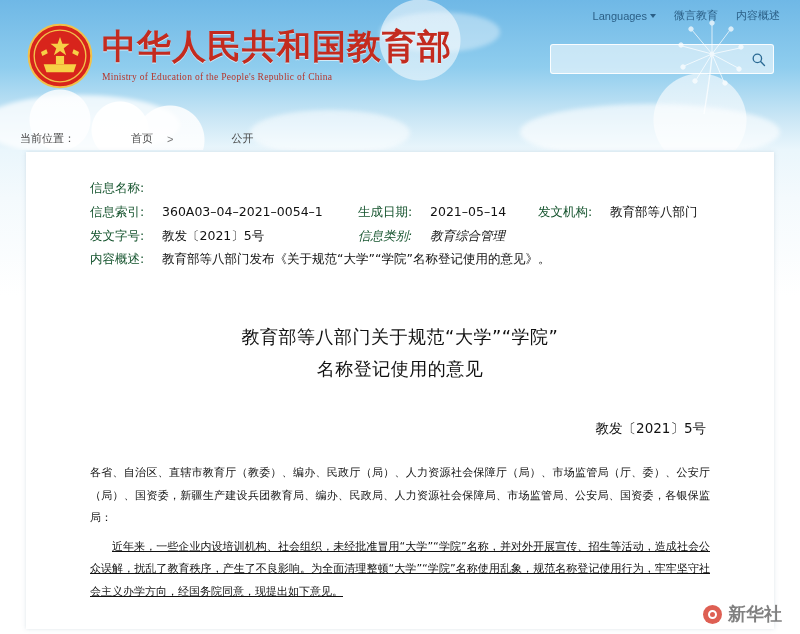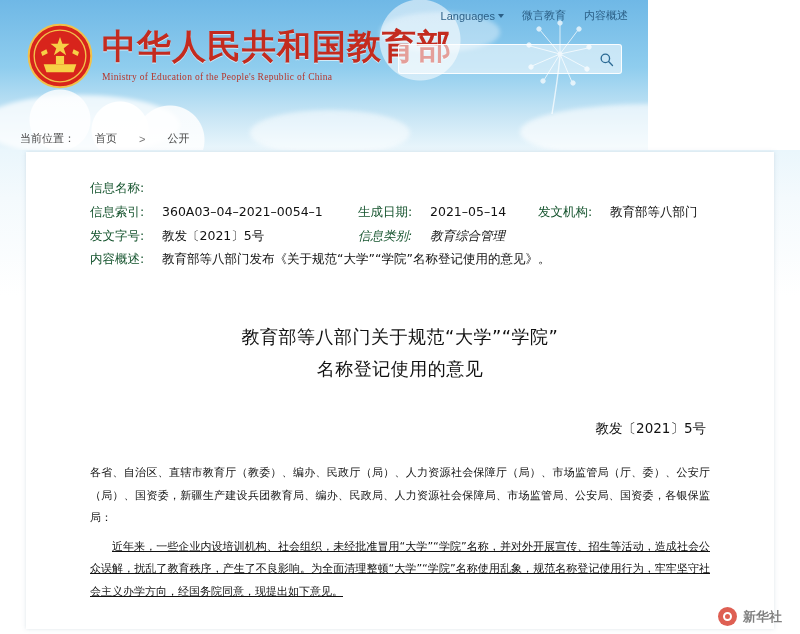--- a/index.html
+++ b/index.html
@@ -11,21 +11,21 @@
     height: 634px;
     font-family: "Liberation Sans", sans-serif;
     background: #ffffff;
     overflow: hidden;
     position: relative;
   }
 
   
   .banner {
     position: relative;
-    width: 648px;
+    width: 800px;
     height: 150px;
     background:
       radial-gradient(circle at 120px 130px, rgba(255,255,255,0.95) 0 28px, rgba(255,255,255,0) 29px),
       radial-gradient(circle at 170px 140px, rgba(255,255,255,0.85) 0 34px, rgba(255,255,255,0) 35px),
       radial-gradient(circle at 60px 120px, rgba(255,255,255,0.8) 0 30px, rgba(255,255,255,0) 31px),
       radial-gradient(circle at 420px 40px, rgba(255,255,255,0.55) 0 40px, rgba(255,255,255,0) 41px),
       radial-gradient(circle at 700px 120px, rgba(255,255,255,0.6) 0 46px, rgba(255,255,255,0) 47px),
       linear-gradient(180deg, #6fb8e6 0%, #8fcdee 45%, #c9e6f5 78%, #eaf6fc 100%);
     overflow: hidden;
   }
@@ -149,27 +149,28 @@
 
   
   .breadcrumb {
     position: absolute;
     top: 131px;
     left: 20px;
     font-size: 11px;
     color: #4a4a4a;
     z-index: 6;
     display: flex;
-    gap: 20px;
+    gap: 12px;
     align-items: center;
   }
   .breadcrumb a {
     color: #4a4a4a;
     text-decoration: none;
     cursor: pointer;
+    margin-left: 44px;
   }
   .breadcrumb .sep { color: #777; margin: 0 2px; }
 
   
   .page-bg {
     position: absolute;
     top: 150px;
     left: 0;
     width: 800px;
     height: 484px;
@@ -243,21 +244,21 @@
   .indent { text-indent: 2em; text-decoration: underline; }
 
   
   .watermark {
     position: absolute;
     right: 18px;
     bottom: 8px;
     display: flex;
     align-items: center;
     gap: 6px;
-    font-size: 13px;
+    font-size: 18px;
     font-weight: bold;
     color: #6b6b6b;
     opacity: .85;
     z-index: 20;
     font-family: "DejaVu Sans", "Liberation Sans", sans-serif;
   }
   .wm-badge {
     width: 19px; height: 19px;
     border-radius: 50%;
     background: #d94436;

